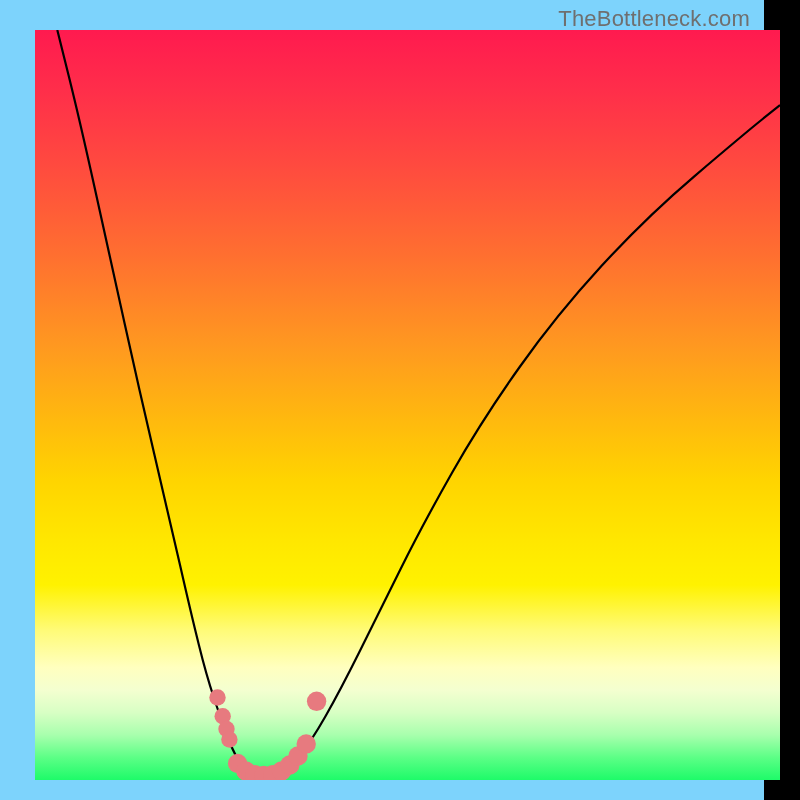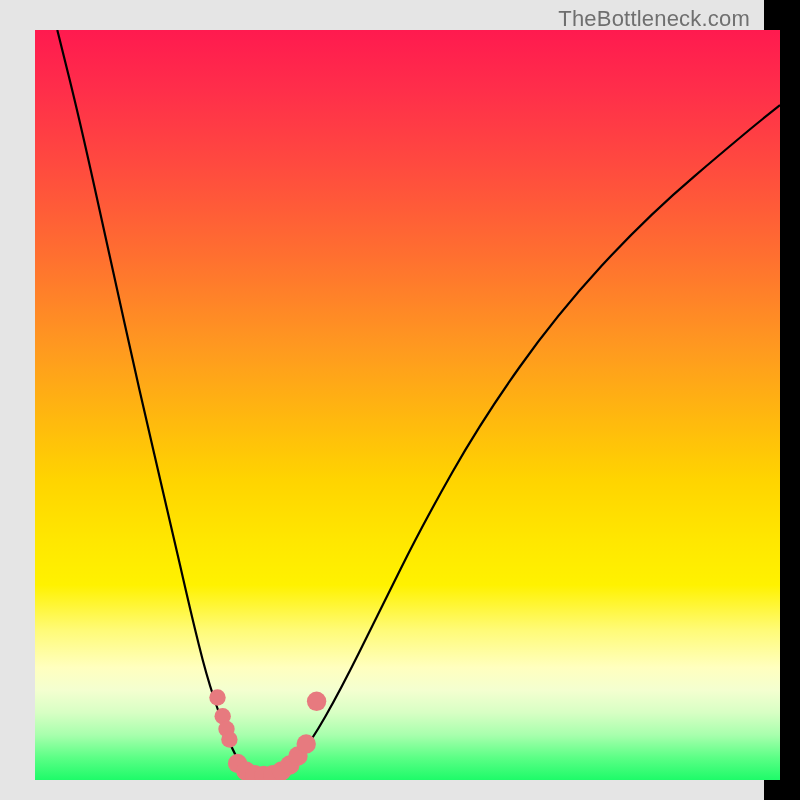--- a/index.html
+++ b/index.html
@@ -10,21 +10,21 @@
     background: #000;
     overflow: hidden;
     font-family: Arial, Helvetica, sans-serif;
   }
   .frame {
     position: absolute;
     left: 0;
     top: 0;
     width: 764px;
     height: 800px;
-    background: #e5e5e5;
+    background: #7dd3fc;
   }
   .plot-area {
     position: absolute;
     left: 35px;
     top: 30px;
     width: 745px;
     height: 750px;
     overflow: hidden;
   }
   .gradient {

